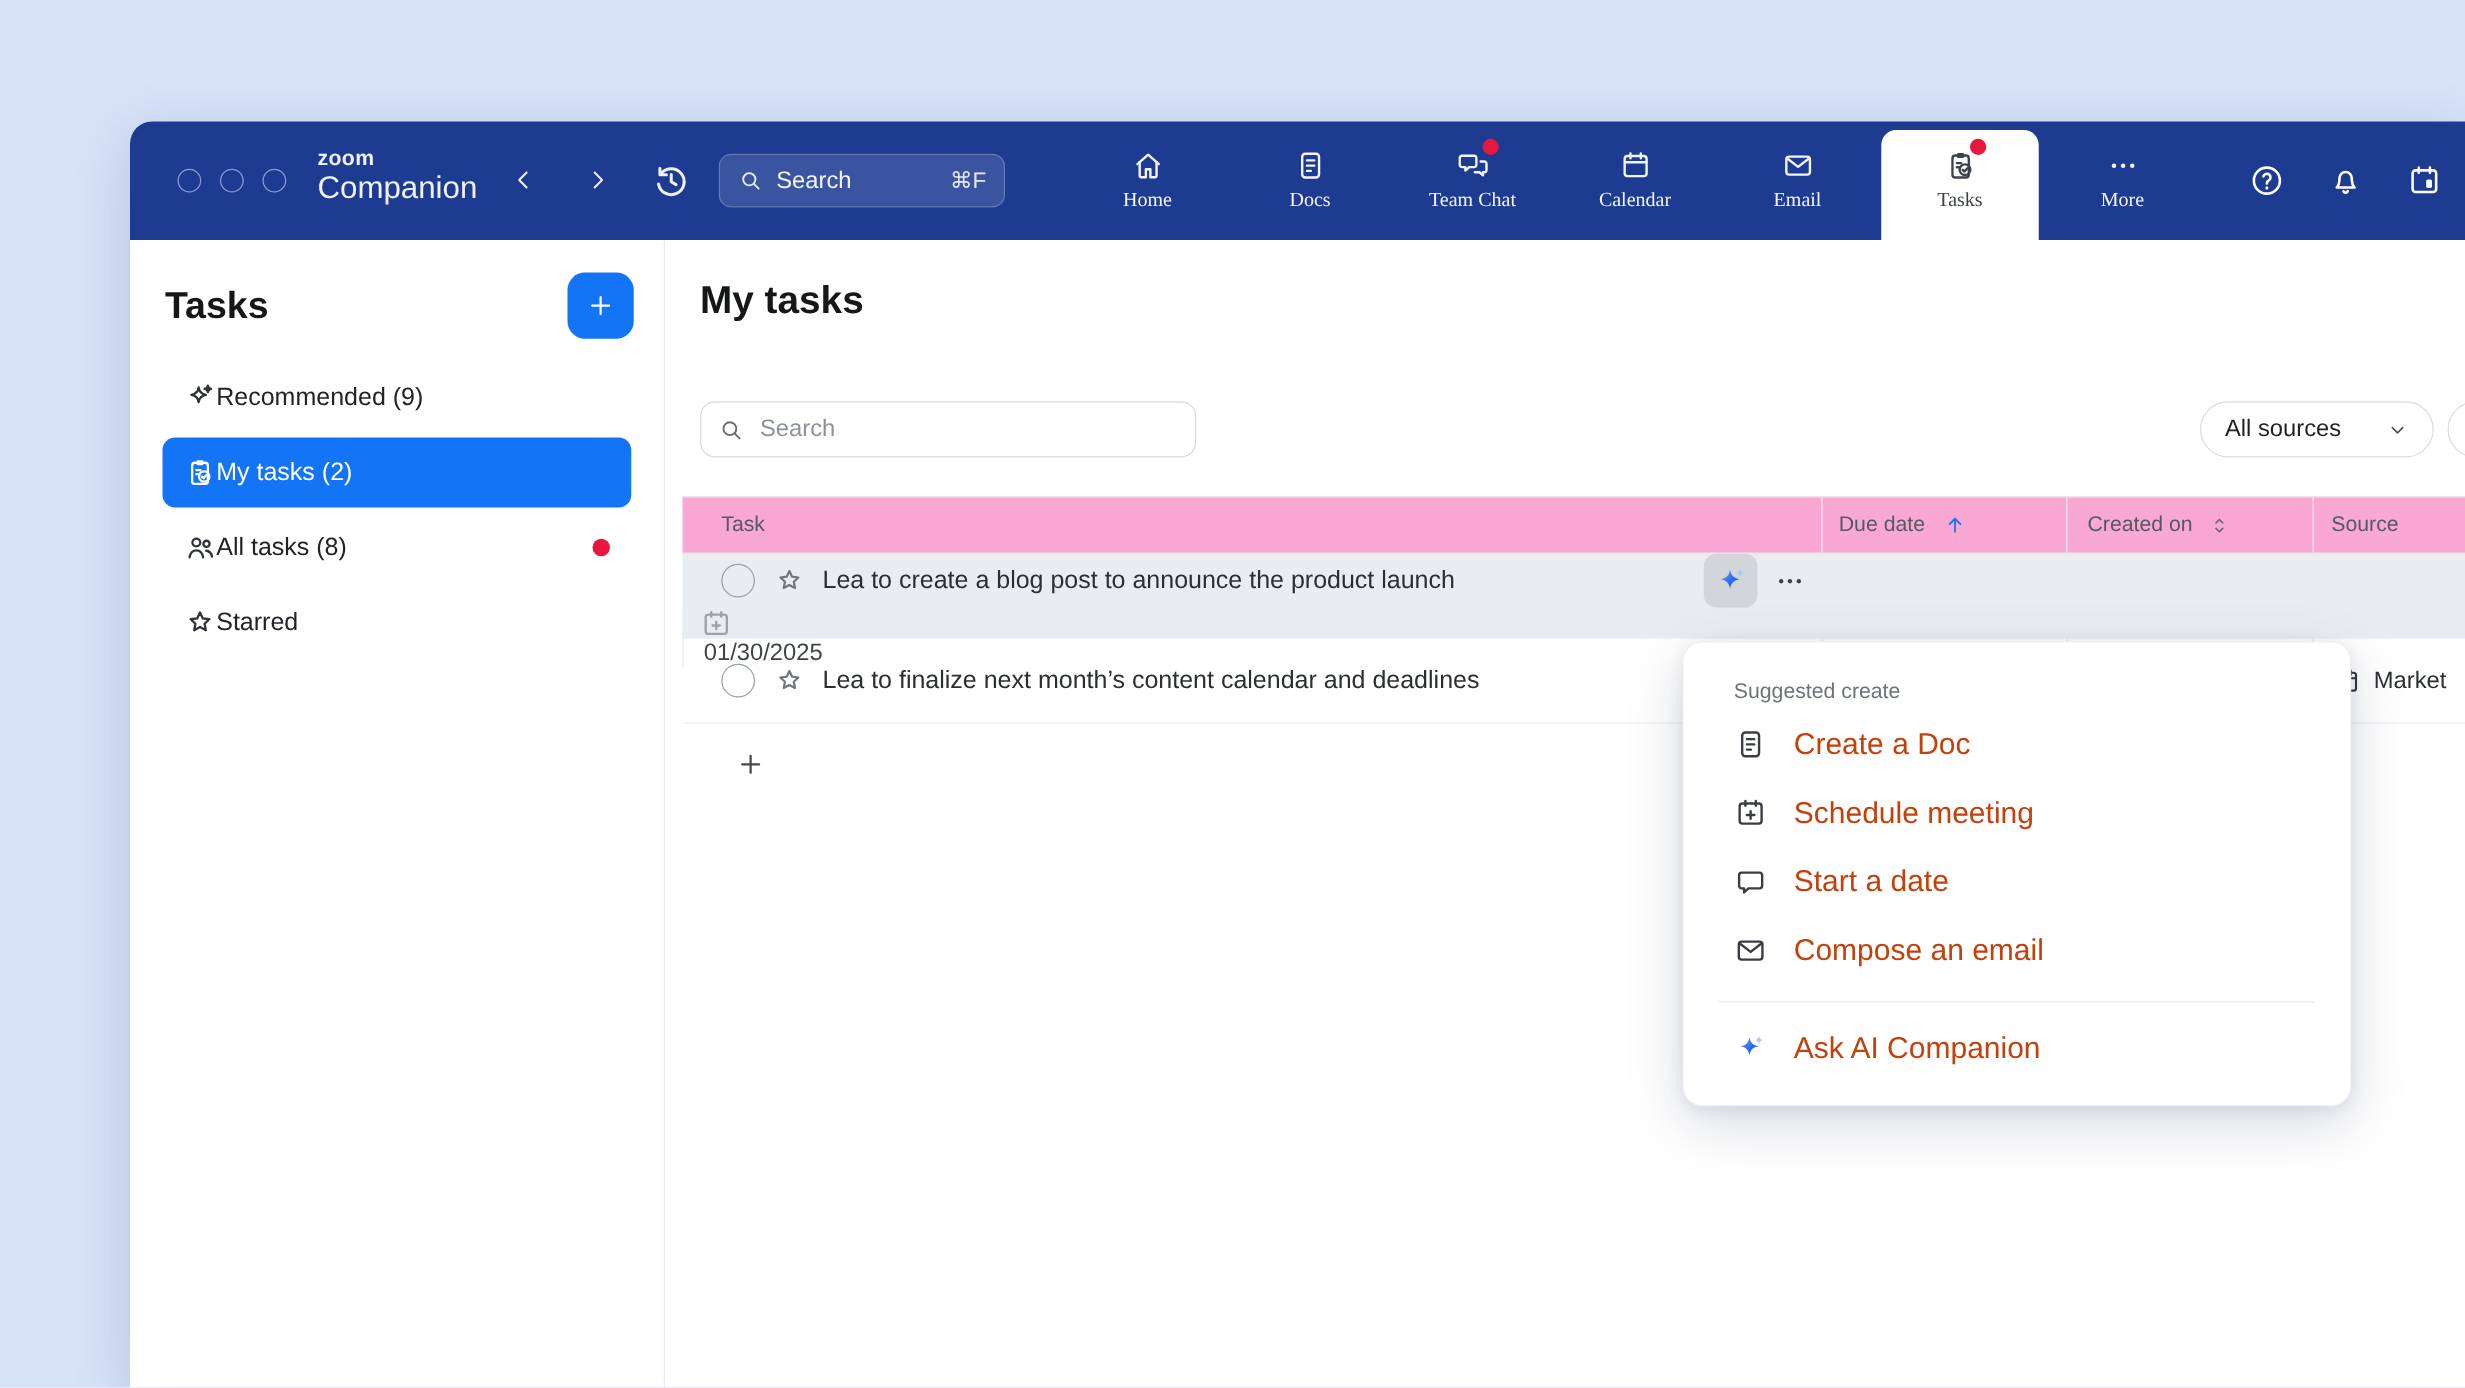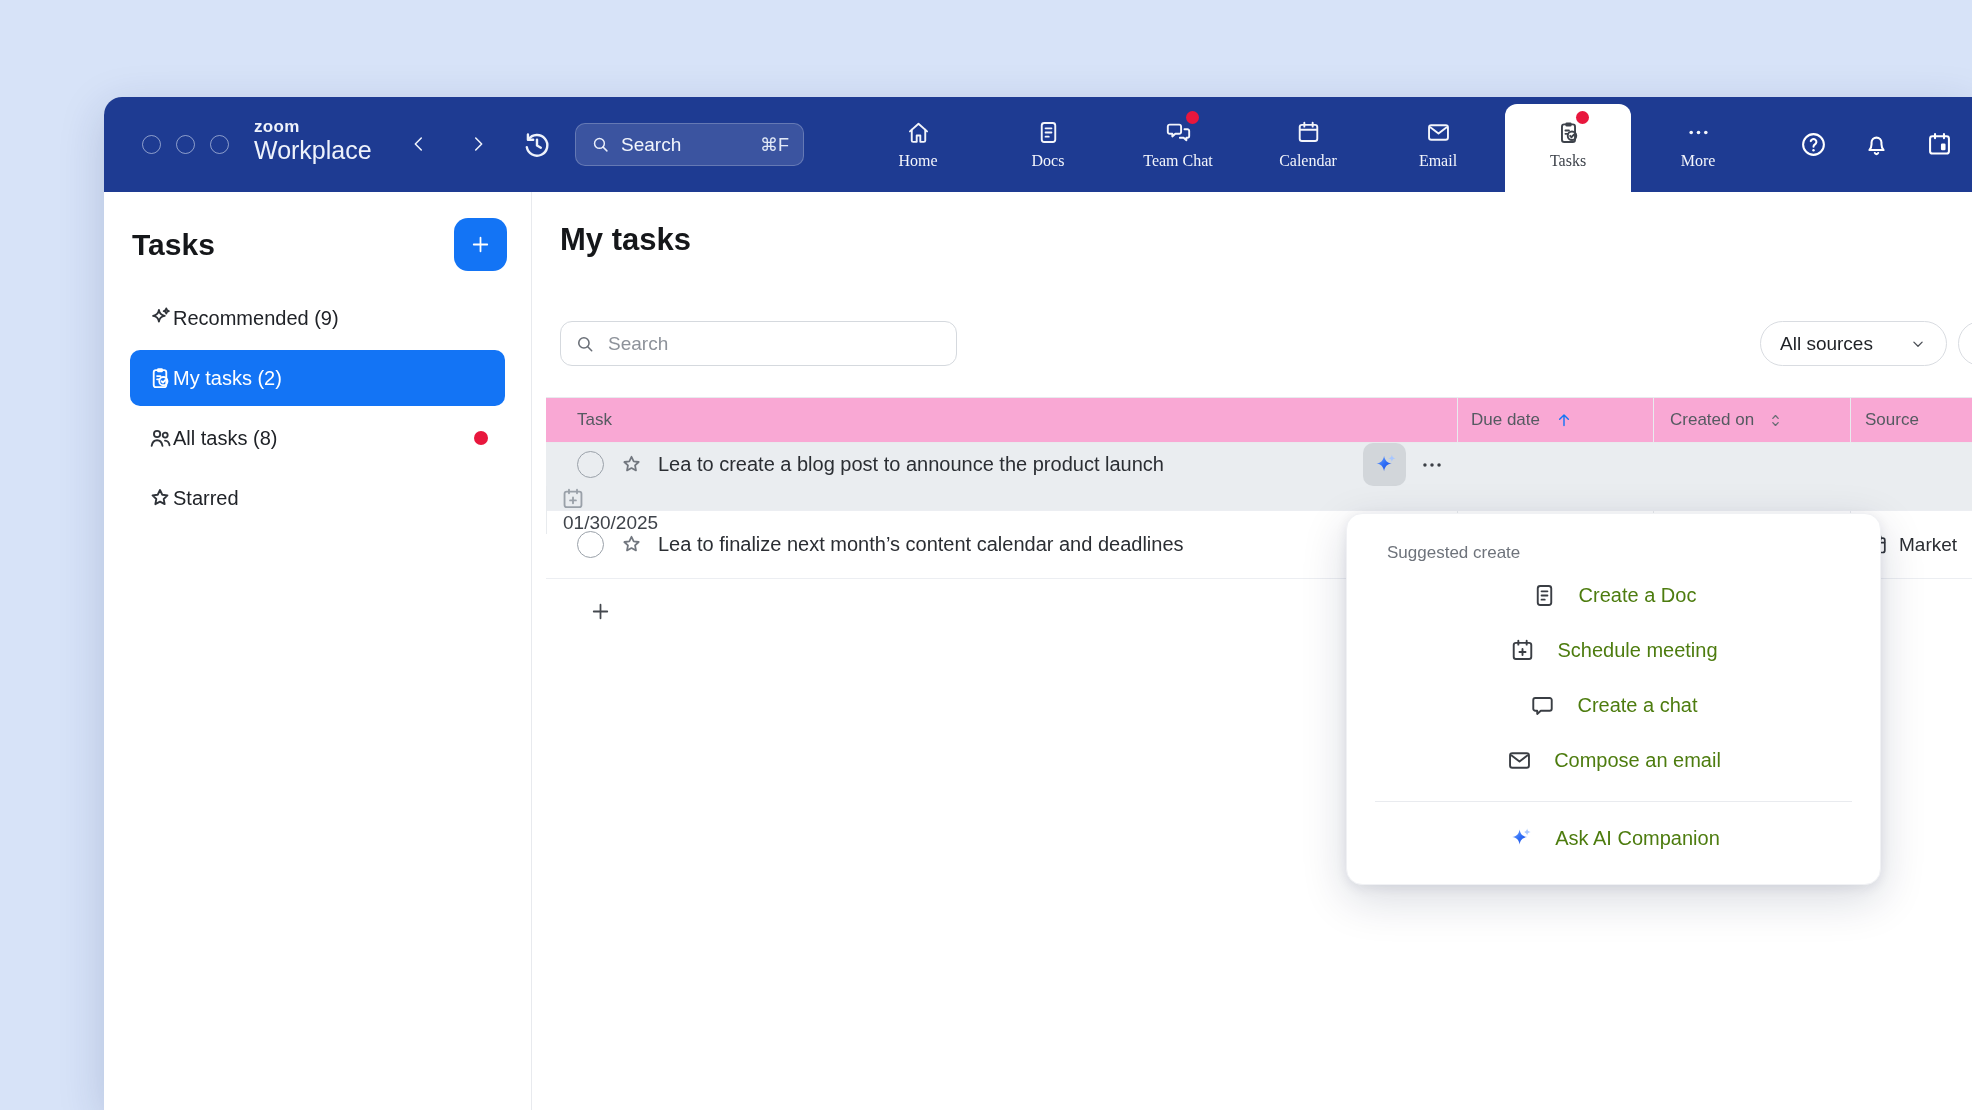--- a/index.html
+++ b/index.html
@@ -93,42 +93,42 @@
   .source-text{font-size:19px;color:#2b2e33;}
   .add-row{height:64px;display:flex;align-items:center;padding-left:42px;color:#44484e;}
   .add-row .ic{width:25px;height:25px;}
 
   
   .action-menu{position:absolute;left:1346px;top:513px;width:535px;background:#fff;border-radius:16px;
     border:1px solid #f0f1f4;box-sizing:border-box;z-index:30;padding:24px 0 18px;
     box-shadow:0 14px 46px rgba(15,25,60,.16),0 3px 12px rgba(15,25,60,.08);}
   .menu-label{height:30px;display:flex;align-items:center;padding:0 40px;font-size:17px;color:#6e737b;}
   .menu-label.second{margin-top:12px;}
-  .menu-item{height:55px;display:flex;align-items:center;gap:21px;padding:0 40px;font-size:20px;color:#4d7c0f;justify-content:center;}
+  .menu-item{height:55px;display:flex;align-items:center;gap:21px;padding:0 40px;font-size:24px;color:#c2410c;}
   .menu-item .ic{width:27px;height:27px;color:#3a3e44;flex:none;}
   .menu-divider{height:1px;background:#e9ebef;margin:13px 28px 9px;}
 
   .ic{display:inline-block;}
   .ic svg{width:100%;height:100%;display:block;}
 </style>
 </head>
 <body>
 
 <div class="page">
   <div class="window">
 
     <div class="titlebar">
       <div class="win-dots">
         <span class="win-dot"></span>
         <span class="win-dot"></span>
         <span class="win-dot"></span>
       </div>
       <div class="brand">
         <div class="logo-small">zoom</div>
-        <div class="logo-large">Workplace</div>
+        <div class="logo-large">Companion</div>
       </div>
       <div class="nav-arrow back">
           <span class="ic">
             <svg viewBox="0 0 24 24" fill="none" stroke="currentColor" stroke-width="1.7" stroke-linecap="round" stroke-linejoin="round">
               <path d="M14.5 5.5 8 12l6.5 6.5"></path>
             </svg>
           </span>
         </div>
       <div class="nav-arrow fwd">
           <span class="ic">
@@ -472,21 +472,21 @@
           </svg>
         </span>
       <span>Schedule meeting</span>
     </div>
     <div class="menu-item">
       <span class="ic">
           <svg viewBox="0 0 24 24" fill="none" stroke="currentColor" stroke-width="1.7" stroke-linecap="round" stroke-linejoin="round">
             <path d="M5.6 5.4h12.8A1.8 1.8 0 0 1 20.2 7.2v7.6a1.8 1.8 0 0 1-1.8 1.8h-7.9l-3.2 2.9v-2.9H5.6a1.8 1.8 0 0 1-1.8-1.8V7.2a1.8 1.8 0 0 1 1.8-1.8z"></path>
           </svg>
         </span>
-      <span>Create a chat</span>
+      <span>Start a date</span>
     </div>
     <div class="menu-item">
       <span class="ic">
           <svg viewBox="0 0 24 24" fill="none" stroke="currentColor" stroke-width="1.7" stroke-linecap="round" stroke-linejoin="round">
             <rect x="3.6" y="5.6" width="16.8" height="12.8" rx="2"></rect>
             <path d="M5 7.5l7 5.4 7-5.4"></path>
           </svg>
         </span>
       <span>Compose an email</span>
     </div>

